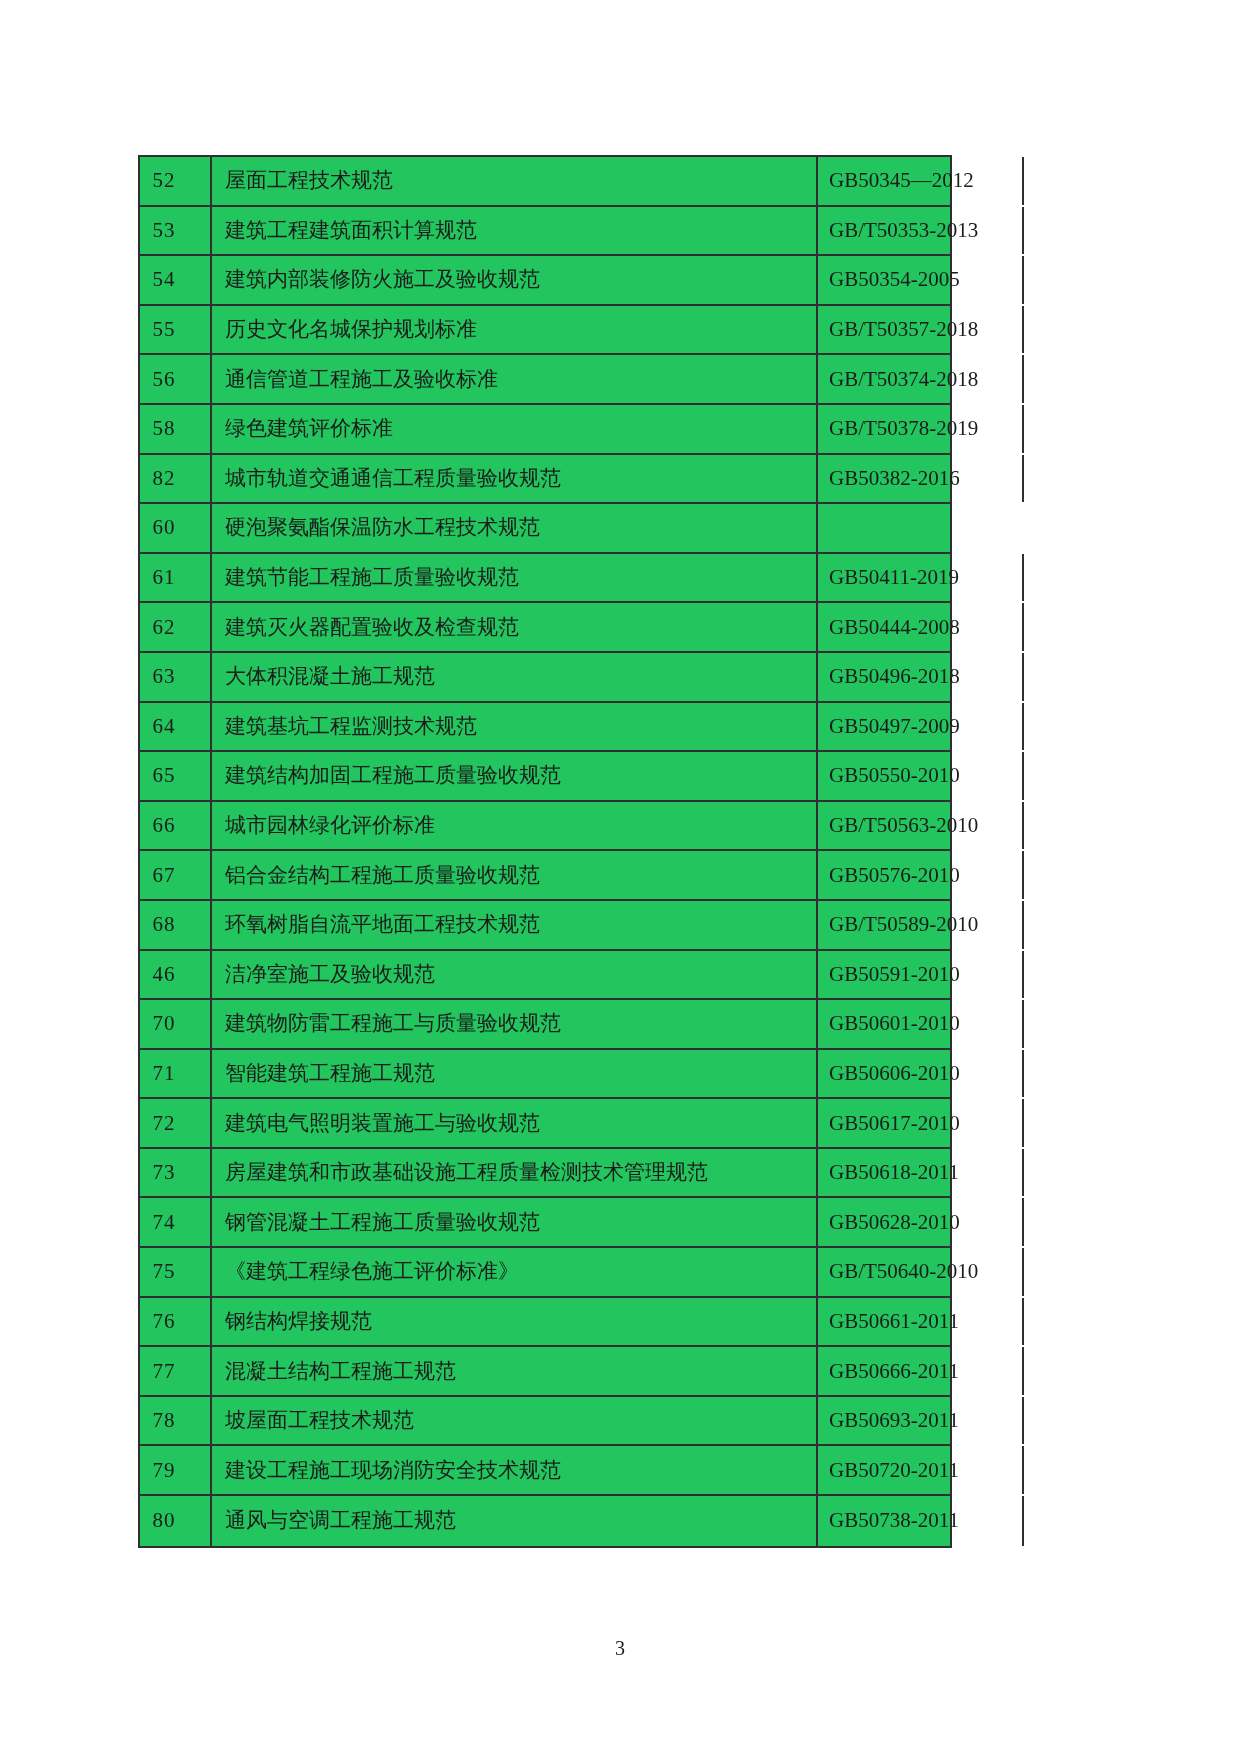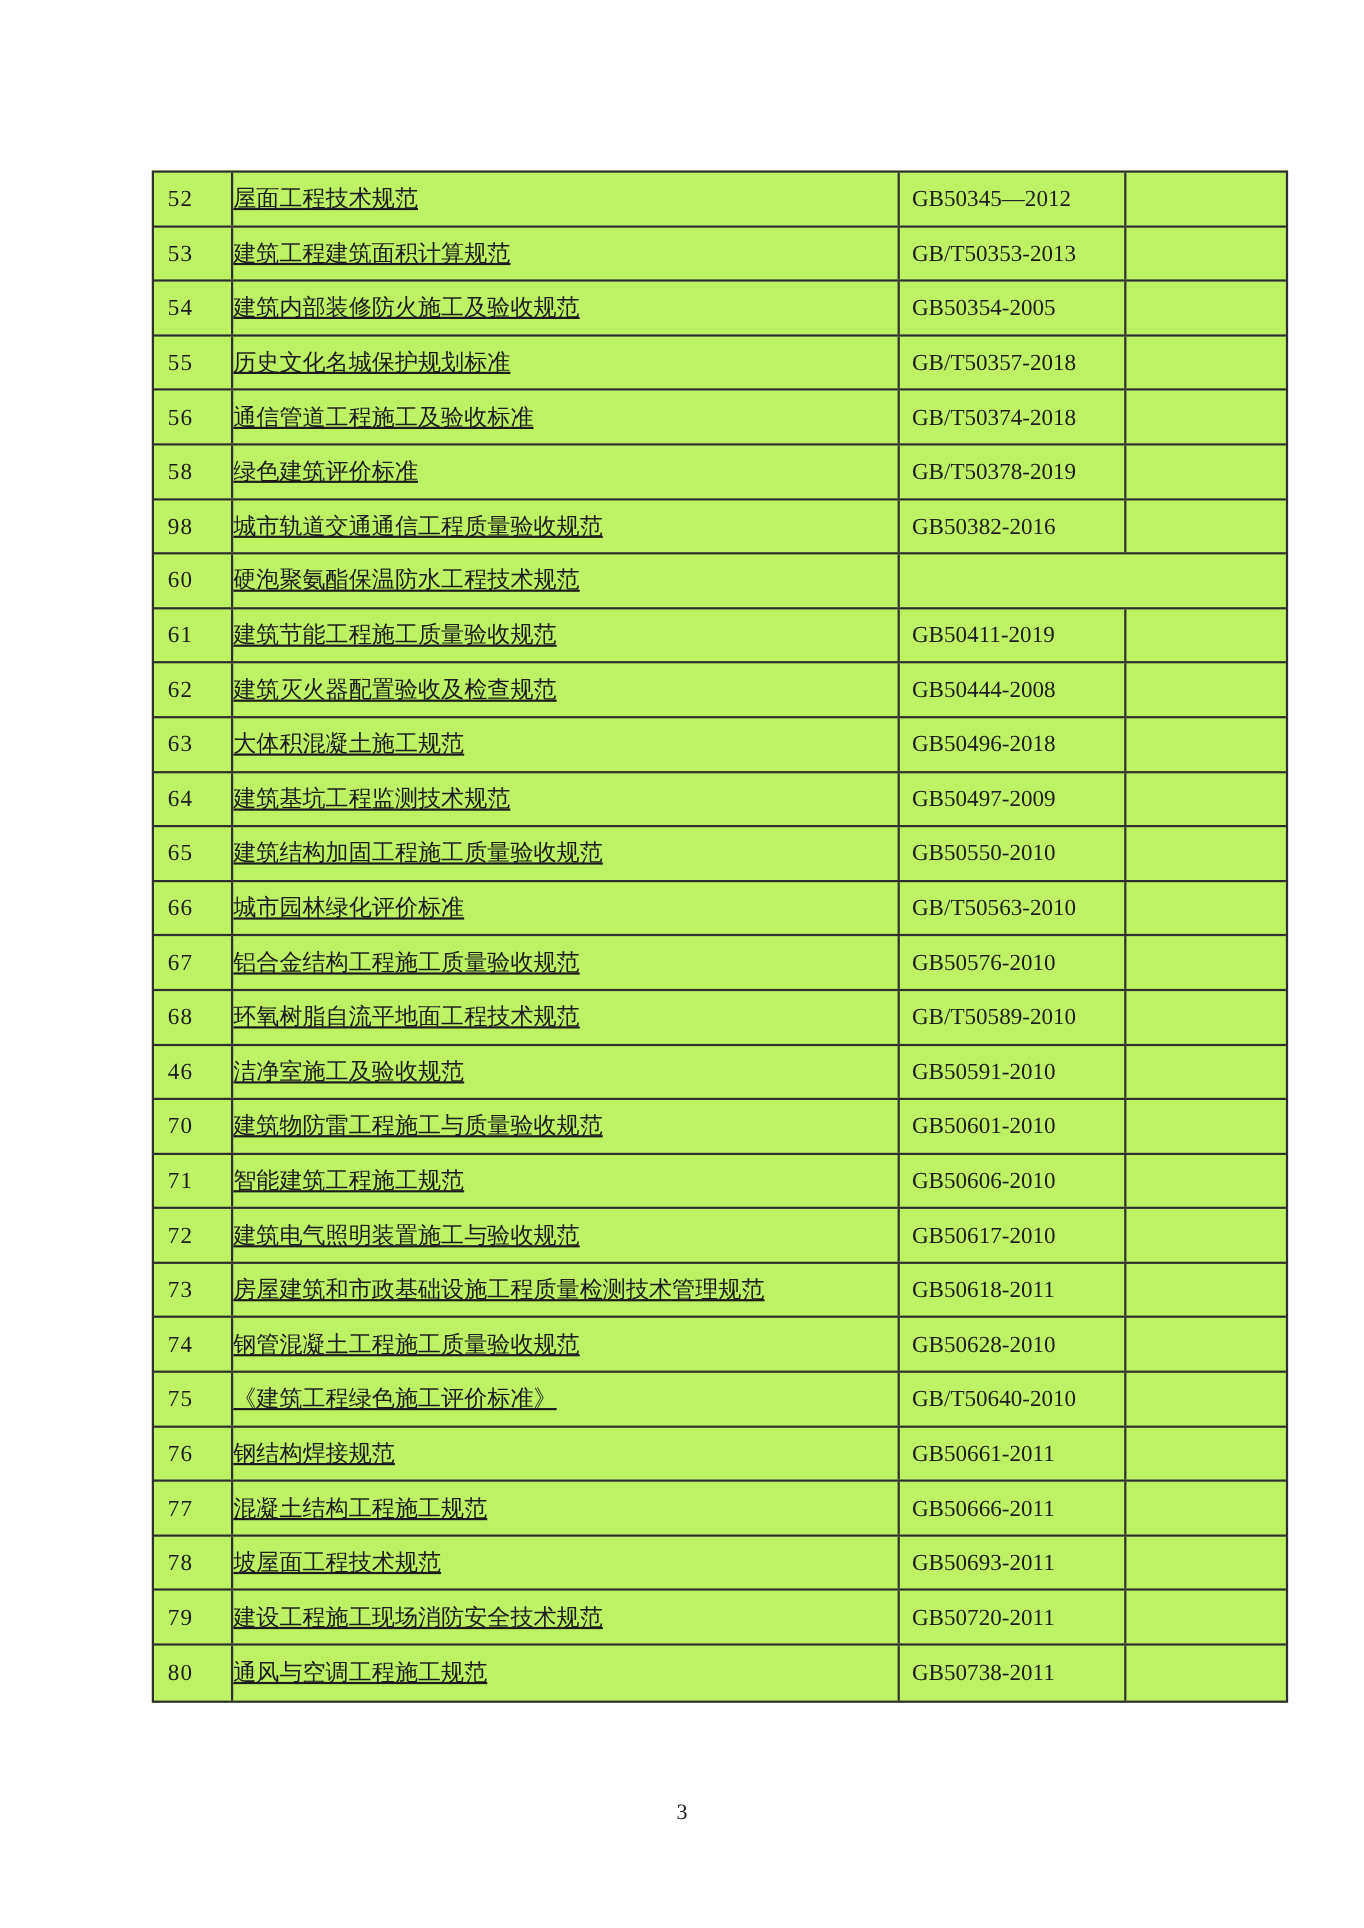--- a/index.html
+++ b/index.html
@@ -13,24 +13,24 @@
     height: 1753px;
     background: #ffffff;
     font-family: "Liberation Serif", "DejaVu Serif", serif;
     color: #1c1c1c;
     overflow: hidden;
   }
   .std-table {
     position: absolute;
     left: 138px;
     top: 155px;
-    width: 1033px;
+    width: 814px;
     border: 2px solid #2f2f2f;
     box-sizing: border-box;
-    background: #bef264;
+    background: #22c55e;
   }
   .std-row {
     display: grid;
     grid-template-columns: 72px 606px 206px 1fr;
     height: 49.6px;
     border-bottom: 2px solid #2f2f2f;
     box-sizing: border-box;
   }
   .std-row:last-child {
     border-bottom: none;
@@ -47,21 +47,21 @@
   }
   .cell:last-child {
     border-right: none;
   }
   .cell.num {
     justify-content: center;
     padding-right: 22px;
     letter-spacing: 1px;
   }
   .cell.name {
-    text-decoration: underline;
+    padding-left: 13px;
   }
   .cell.code {
     padding-left: 11px;
   }
   .page-number {
     position: absolute;
     top: 1637px;
     left: 0;
     width: 100%;
     text-align: center;
@@ -113,21 +113,21 @@
 
 
       <div class="std-row">
         <div class="cell num">58</div>
         <div class="cell name">绿色建筑评价标准</div>
         <div class="cell code">GB/T50378-2019</div>
         <div class="cell note"></div>
       </div>
 
       <div class="std-row">
-        <div class="cell num">98</div>
+        <div class="cell num">82</div>
         <div class="cell name">城市轨道交通通信工程质量验收规范</div>
         <div class="cell code">GB50382-2016</div>
         <div class="cell note"></div>
       </div>
 
       <div class="std-row">
         <div class="cell num">60</div>
         <div class="cell name">硬泡聚氨酯保温防水工程技术规范</div>
         <div class="cell note"></div>
       </div>

